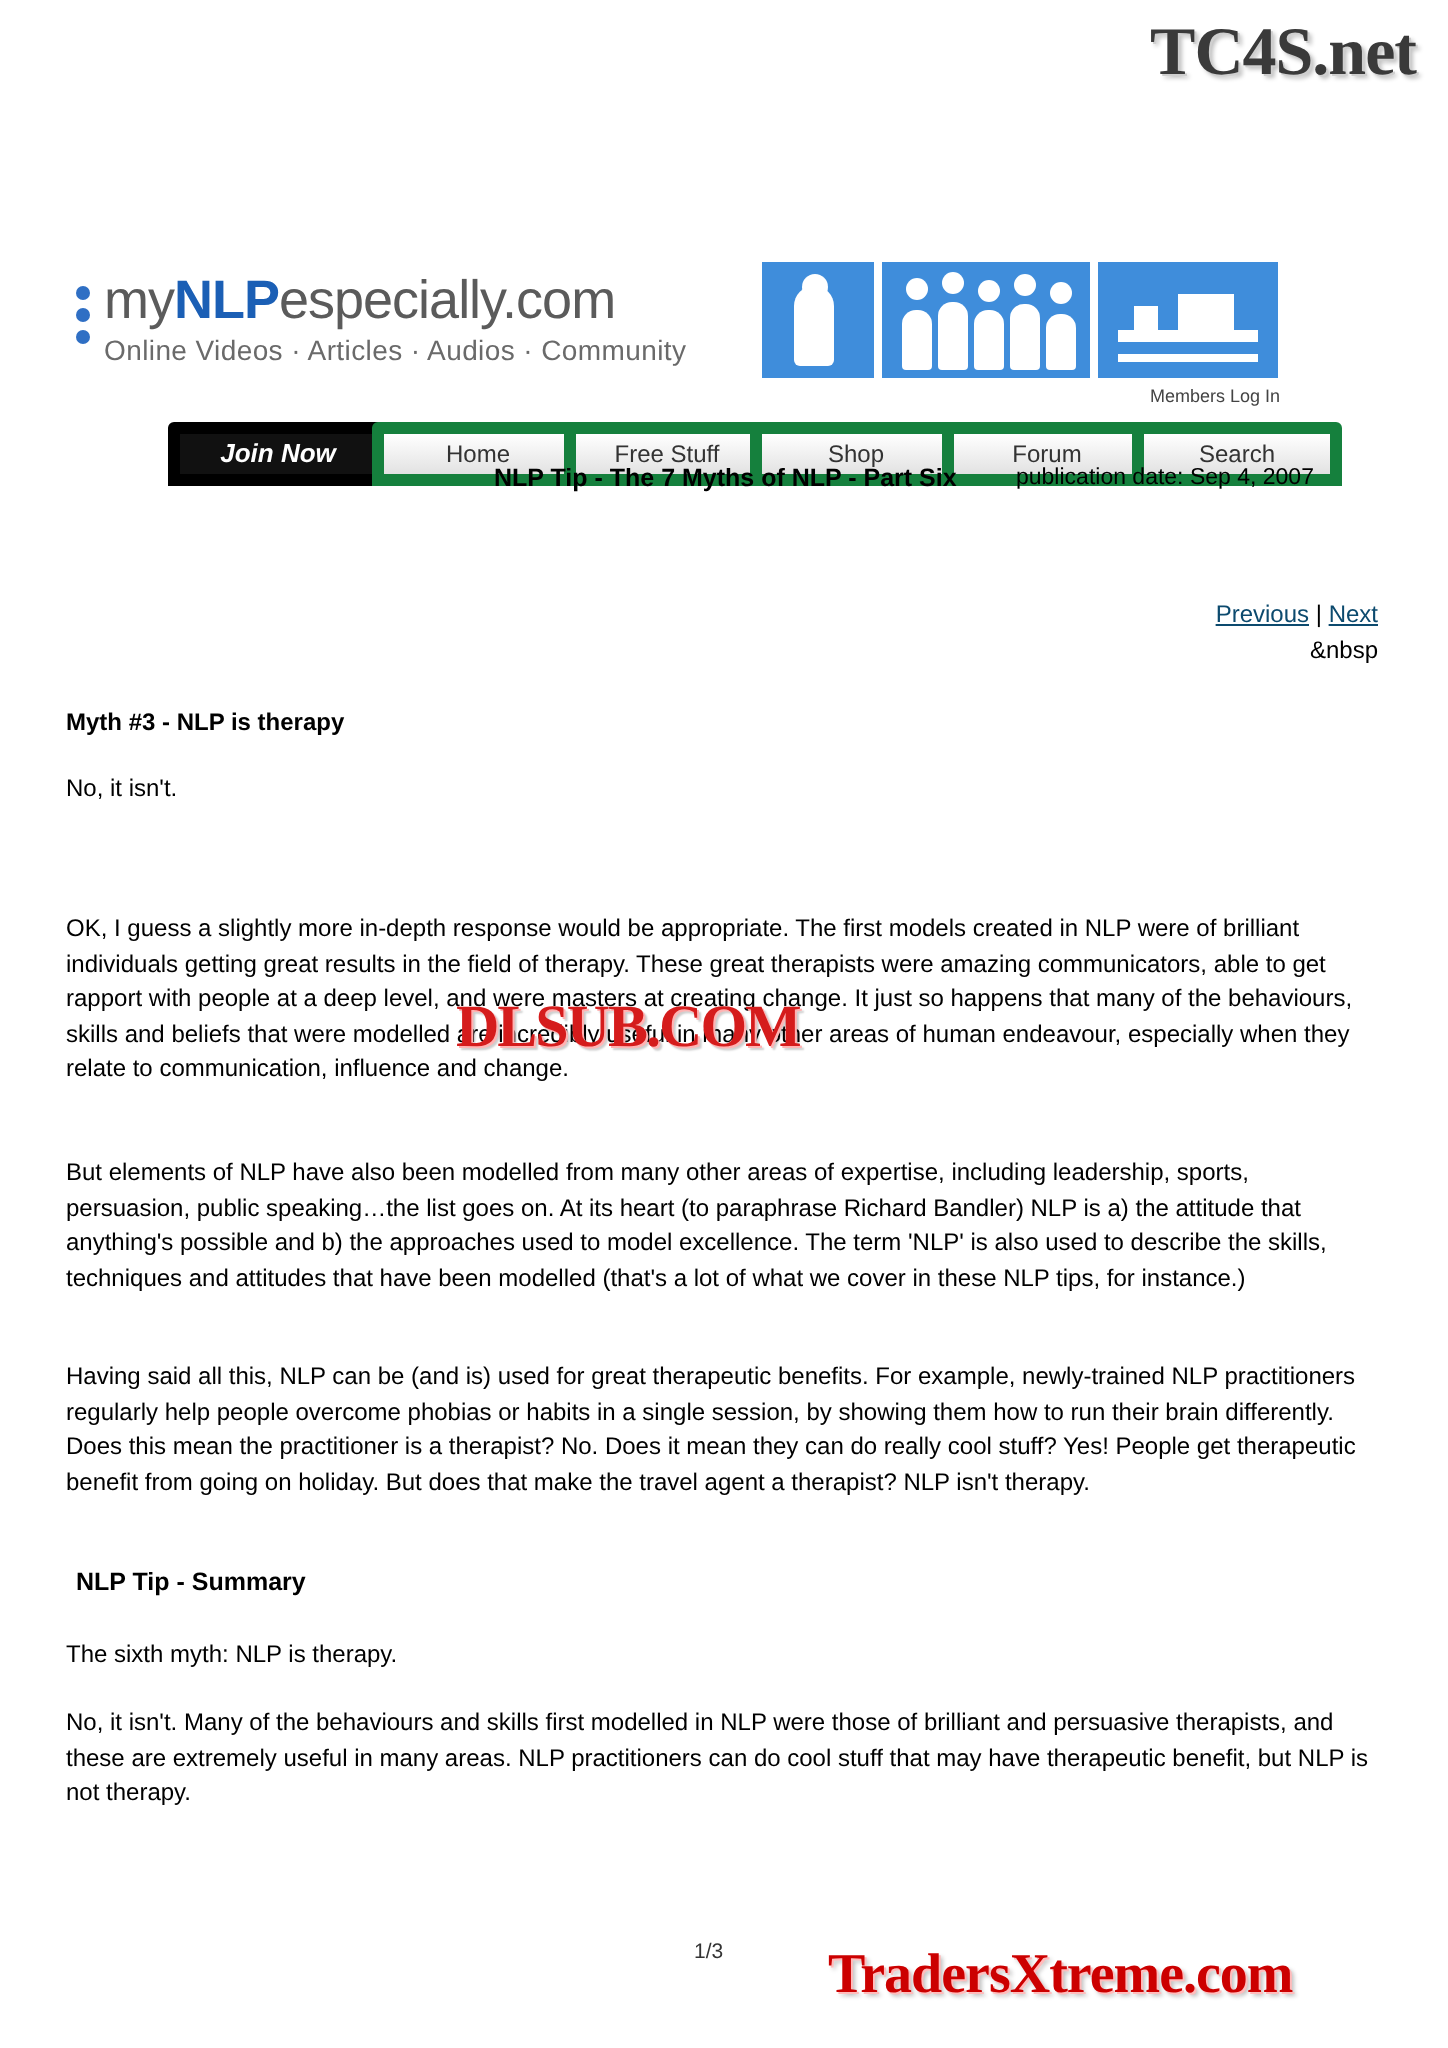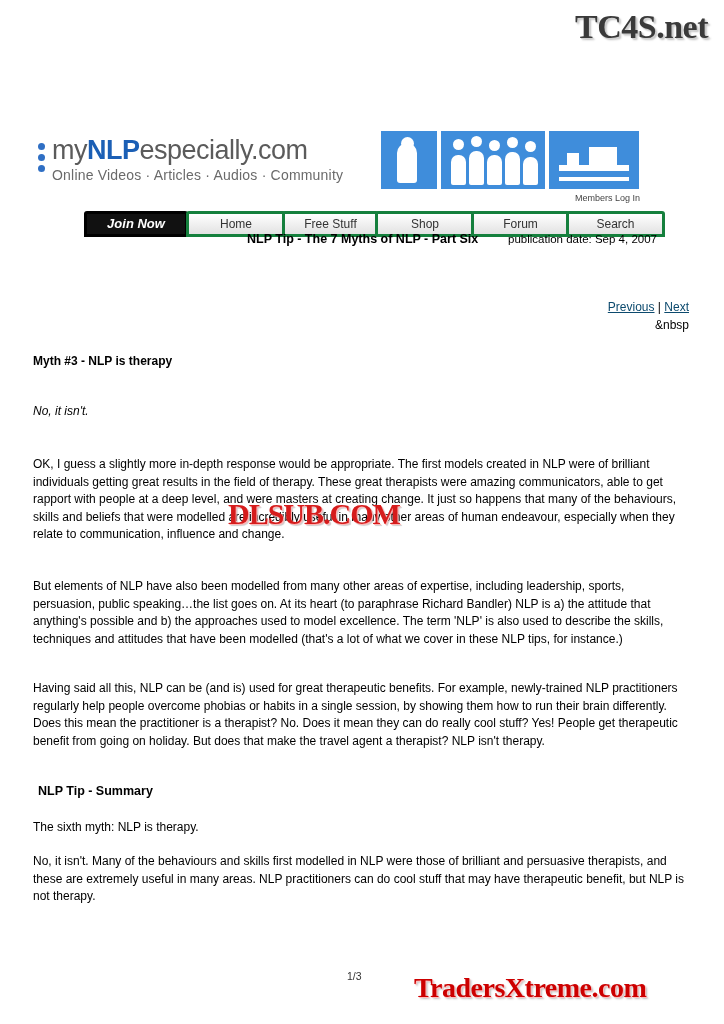--- a/index.html
+++ b/index.html
@@ -153,21 +153,21 @@
   }
   .nav .btn {
     position: absolute;
     top: 0;
     height: 20px;
     line-height: 20px;
     text-align: center;
     font-size: 12px;
     color: #333;
     background: linear-gradient(#ffffff, #e2e2e2);
-    border: 3px solid #15803d;
+    border: 6px solid #15803d;
     border-radius: 3px 3px 0 0;
   }
   .nav .btn.join {
     background: #111;
     color: #fff;
     font-style: italic;
     font-weight: bold;
     border-color: #000;
     font-size: 13px;
   }
@@ -223,21 +223,21 @@
 
   .para {
     position: absolute;
     left: 33px;
     width: 652px;
     font-size: 12px;
     line-height: 17.5px;
     color: #000;
     text-align: left;
   }
-  .p1 { top: 403px; font-style: italic; }
+  .p1 { top: 386px; }
   .p2 { top: 456px; }
   .p3 { top: 578px; }
   .p4 { top: 680px; }
 
   .summary-head {
     position: absolute;
     left: 38px;
     top: 784px;
     font-size: 12.5px;
     font-weight: bold;

